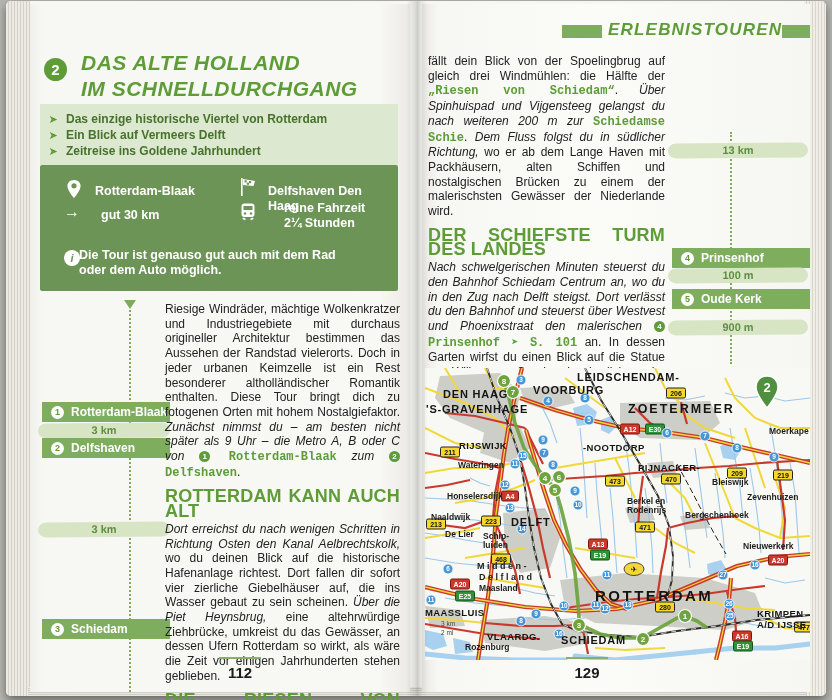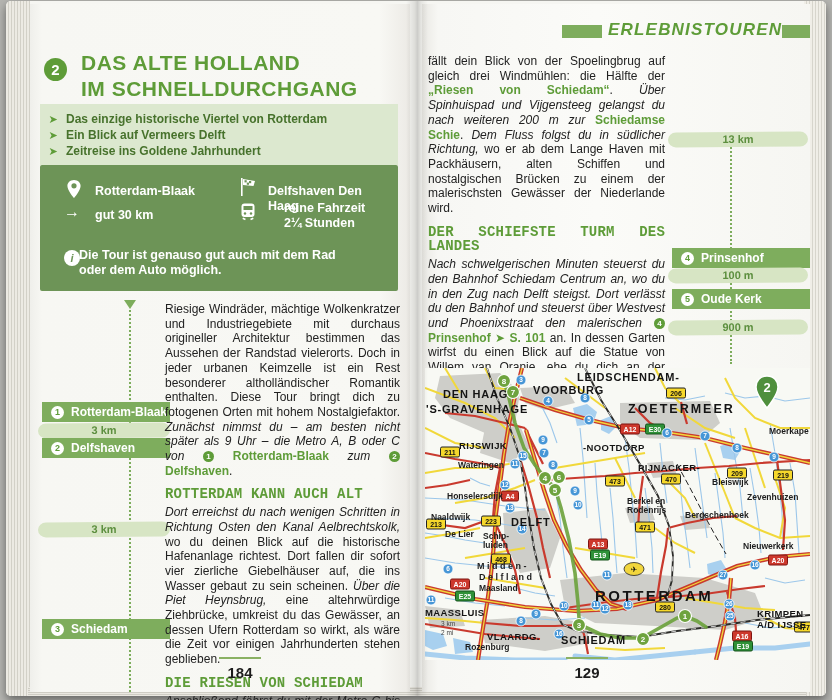--- a/index.html
+++ b/index.html
@@ -16,21 +16,21 @@
   .spine{position:absolute;left:406px;top:1px;width:22px;bottom:4px;pointer-events:none;
     background:linear-gradient(90deg,rgba(0,0,0,0),rgba(0,0,0,.10) 40%,rgba(0,0,0,.17) 52%,rgba(0,0,0,.07) 68%,rgba(0,0,0,0));}
   .page{position:absolute;top:4px;height:688px;}
   .page-left{left:30px;width:380px;background:linear-gradient(90deg,#efefeb 0,#f7f7f3 12px,#f8f8f4 92%,#eceae5 100%);}
   .page-right{left:422px;width:388px;background:linear-gradient(90deg,#e9e8e3 0,#f7f7f4 16px,#fbfbf8 45%,#f6f6f2 100%);}
 
   
   .tour-head{position:absolute;left:14px;top:46px;}
   .tour-num{position:absolute;left:0;top:8px;width:23px;height:23px;border-radius:50%;background:#5e9c38;
     color:#fff;font-weight:bold;font-size:15px;text-align:center;line-height:23px;}
-  .tour-title{margin:0 0 0 37px;color:#5e9c38;font-size:21px;font-weight:bold;letter-spacing:.5px;line-height:26px;white-space:nowrap;}
+  .tour-title{margin:0 0 0 37px;color:#5e9c38;font-size:21px;font-weight:bold;letter-spacing:.5px;line-height:26px;white-space:nowrap;font-style:italic;}
   .highlights{position:absolute;left:10px;top:100px;width:358px;background:#dce8cf;padding:7px 0 6px 0;}
   .hl{display:flex;align-items:baseline;color:#47722c;font-weight:bold;font-size:12px;line-height:16px;}
   .hl-arr{color:#5e9c38;font-size:11px;width:26px;text-align:center;flex:0 0 26px;}
   .factbox{position:absolute;left:10px;top:161px;width:358px;height:126px;background:#6d9457;border-radius:2px;}
   .fact{position:absolute;color:#fff;font-weight:bold;font-size:12.5px;line-height:15px;}
   .fict{position:absolute;width:20px;height:20px;}
   .arrow-ic{position:absolute;color:#fff;font-weight:bold;font-size:16px;}
   .info-ic{position:absolute;width:16px;height:16px;border-radius:50%;background:#fff;color:#6d9457;
     font-weight:bold;font-size:11px;text-align:center;line-height:16px;font-style:italic;}
 
@@ -48,23 +48,23 @@
   .timeline.tl-right .tl-stop{left:250px;width:138px;}
   .tl-dist{position:absolute;height:15px;background:#d7e5c4;color:#5d8f3f;font-weight:bold;font-size:11px;
     text-align:center;line-height:15px;border-radius:8px/50%;transform:rotate(-.4deg);}
   .timeline.tl-left .tl-dist{left:8px;width:132px;}
   .timeline.tl-right .tl-dist{left:246px;width:140px;}
 
   .bodycol{position:absolute;color:#222;font-size:12px;line-height:14.7px;text-align:justify;}
   .bodycol.colL{left:135px;top:298px;width:235px;}
   .bodycol.colR{left:6px;top:50px;width:237px;}
   .bodycol p{margin:0 0 4px 0;}
-  .bodycol h3{margin:9px 0 3px 0;color:#5e9c38;font-size:14px;letter-spacing:.2px;font-family:Liberation Mono, monospace;}
+  .bodycol h3{margin:9px 0 3px 0;color:#5e9c38;font-size:18px;letter-spacing:.2px;}
   .it{font-style:italic;}
-  .grn{color:#5e9c38;font-weight:bold;}
+  .grn{color:#5e9c38;font-weight:bold;font-family:Liberation Mono, monospace;}
   .mnum{display:inline-block;width:11px;height:11px;border-radius:50%;background:#5e9c38;color:#fff;
     font-size:8px;font-weight:bold;text-align:center;line-height:11px;vertical-align:1px;}
 
   .pagenum{position:absolute;bottom:11px;text-align:center;color:#1c1c1c;font-weight:bold;font-size:15px;}
   .pagenum.pn-left{left:180px;width:60px;}
   .pagenum.pn-right{left:135px;width:60px;}
   .pn-line{display:block;width:42px;height:2px;background:#8ab163;margin:0 auto 5px auto;}
 
   
   .runhead{position:absolute;left:0;top:16px;width:100%;height:22px;font-style:italic;}
@@ -120,21 +120,21 @@
           <span>Zeitreise ins Goldene Jahrhundert</span>
         </div>
       </div>
 
     <div class="factbox">
       <svg class="fict" style="left:24px;top:14px;" viewBox="0 0 20 20">
         <path d="M10 1 C6 1 3.4 3.8 3.4 7 C3.4 11.5 10 19 10 19 C10 19 16.6 11.5 16.6 7 C16.6 3.8 14 1 10 1 Z M10 9.4 A2.6 2.6 0 1 1 10 4.2 A2.6 2.6 0 0 1 10 9.4 Z" fill="#fff"></path>
       </svg>
       <span class="fact" style="left:55px;top:19px;">Rotterdam-Blaak</span>
       <span class="arrow-ic" style="left:24px;top:38px;">→</span>
-      <span class="fact" style="left:55px;top:43px;">gut 30 km</span>
+      <span class="fact" style="left:61px;top:43px;">gut 30 km</span>
       <svg class="fict" style="left:198px;top:12px;" viewBox="0 0 20 20">
         <rect x="3" y="1" width="1.6" height="18" fill="#fff"></rect>
         <path d="M5 2 L17 4 L15.5 9 L5 8 Z" fill="#fff"></path>
         <rect x="6.5" y="3.2" width="2.2" height="2.2" fill="#6d9457"></rect>
         <rect x="11" y="4" width="2.2" height="2.2" fill="#6d9457"></rect>
         <rect x="8.8" y="5.6" width="2.2" height="2.2" fill="#6d9457"></rect>
       </svg>
       <span class="fact" style="left:228px;top:19px;width:122px;">Delfshaven Den Haag</span>
       <svg class="fict" style="left:198px;top:37px;" viewBox="0 0 20 20">
         <rect x="3.5" y="1.5" width="13" height="13.5" rx="3" fill="#fff"></rect>
@@ -174,40 +174,40 @@
     <div class="bodycol colL">
       <p><span class="">Riesige Windräder, mächtige Wolkenkratzer und Industriegebiete mit durchaus origineller Architektur bestimmen das Aussehen der Randstad vielerorts. Doch in jeder urbanen Keimzelle ist ein Rest besonderer altholländischer Romantik enthalten. Diese Tour bringt dich zu fotogenen Orten mit hohem Nostalgiefaktor. </span><span class="it">Zunächst nimmst du – am besten nicht später als 9 Uhr – die Metro A, B oder C von </span><span class="mnum">1</span><span class="grn"> Rotterdam-Blaak</span><span class="it"> zum </span><span class="mnum">2</span><span class="grn"> Delfshaven</span><span class="">.</span></p>
       <h3>ROTTERDAM KANN AUCH ALT</h3>
       <p><span class="it">Dort erreichst du nach wenigen Schritten in Richtung Osten den Kanal Aelbrechtskolk,</span><span class=""> wo du deinen Blick auf die historische Hafenanlage richtest. Dort fallen dir sofort vier zierliche Giebelhäuser auf, die ins Wasser gebaut zu sein scheinen. </span><span class="it">Über die Piet Heynsbrug,</span><span class=""> eine altehrwürdige Ziehbrücke, umkreist du das Gewässer, an dessen Ufern Rotterdam so wirkt, als wäre die Zeit vor einigen Jahrhunderten stehen geblieben.</span></p>
       <h3>DIE RIESEN VON SCHIEDAM</h3>
       <p><span class="it">Anschließend fährst du mit der Metro C bis zur Station Parkweg in </span></p>
     </div>
 
     <div class="pagenum pn-left">
       <i class="pn-line"></i>
-      <span>184</span>
+      <span>112</span>
     </div>
   </div>
 
   <div class="page page-right">
     <div class="runhead">
       <i class="bar l"></i>
       <span class="txt">ERLEBNISTOUREN</span>
       <i class="bar r"></i>
     </div>
 
     <div class="bodycol colR">
       <p><span class="">fällt dein Blick von der Spoelingbrug auf gleich drei Windmühlen: die Hälfte der </span><span class="grn">„Riesen von Schiedam“</span><span class="">. </span><span class="it">Über Spinhuispad und Vijgensteeg gelangst du nach weiteren 200 m zur </span><span class="grn">Schiedamse Schie</span><span class="">. </span><span class="it">Dem Fluss folgst du in südlicher Richtung,</span><span class=""> wo er ab dem Lange Haven mit Packhäusern, alten Schiffen und nostalgischen Brücken zu einem der malerischsten Gewässer der Niederlande wird.</span></p>
       <h3>DER SCHIEFSTE TURM DES LANDES</h3>
       <p><span class="it">Nach schwelgerischen Minuten steuerst du den Bahnhof Schiedam Centrum an, wo du in den Zug nach Delft steigst. Dort verlässt du den Bahnhof und steuerst über Westvest und Phoenixstraat den malerischen </span><span class="mnum">4</span><span class="grn"> Prinsenhof ➤ S. 101</span><span class=""> an. In dessen Garten wirfst du einen Blick auf die Statue von Willem van Oranje, ehe du dich an der Ostflanke über die prekäre Statik der </span><span class="mnum">5</span><span class="grn"> Oude Kerk ➤ S. 101</span><span class=""> wunderst, deren Turm eine bedenkliche Neigung aufweist. </span><span class="it">Über die zauberhafte Voldersgracht </span><span class="">erreichst du den wohl schönsten Marktplatz der Niederlande, wo dir die Besteigung des Kirchturms der</span></p>
     </div>
 
     <div class="tl-line right"></div>
     <div class="timeline tl-right">
-        <div class="tl-dist" style="top: 128px;">13 km</div>
+        <div class="tl-dist" style="top: 139px;">13 km</div>
         <div class="tl-stop" style="top: 244px;">
           <span class="tl-num">4</span>
           <span>Prinsenhof</span>
         </div>
         <div class="tl-dist" style="top: 264px;">100 m</div>
         <div class="tl-stop" style="top: 285px;">
           <span class="tl-num">5</span>
           <span>Oude Kerk</span>
         </div>
         <div class="tl-dist" style="top: 316px;">900 m</div>

